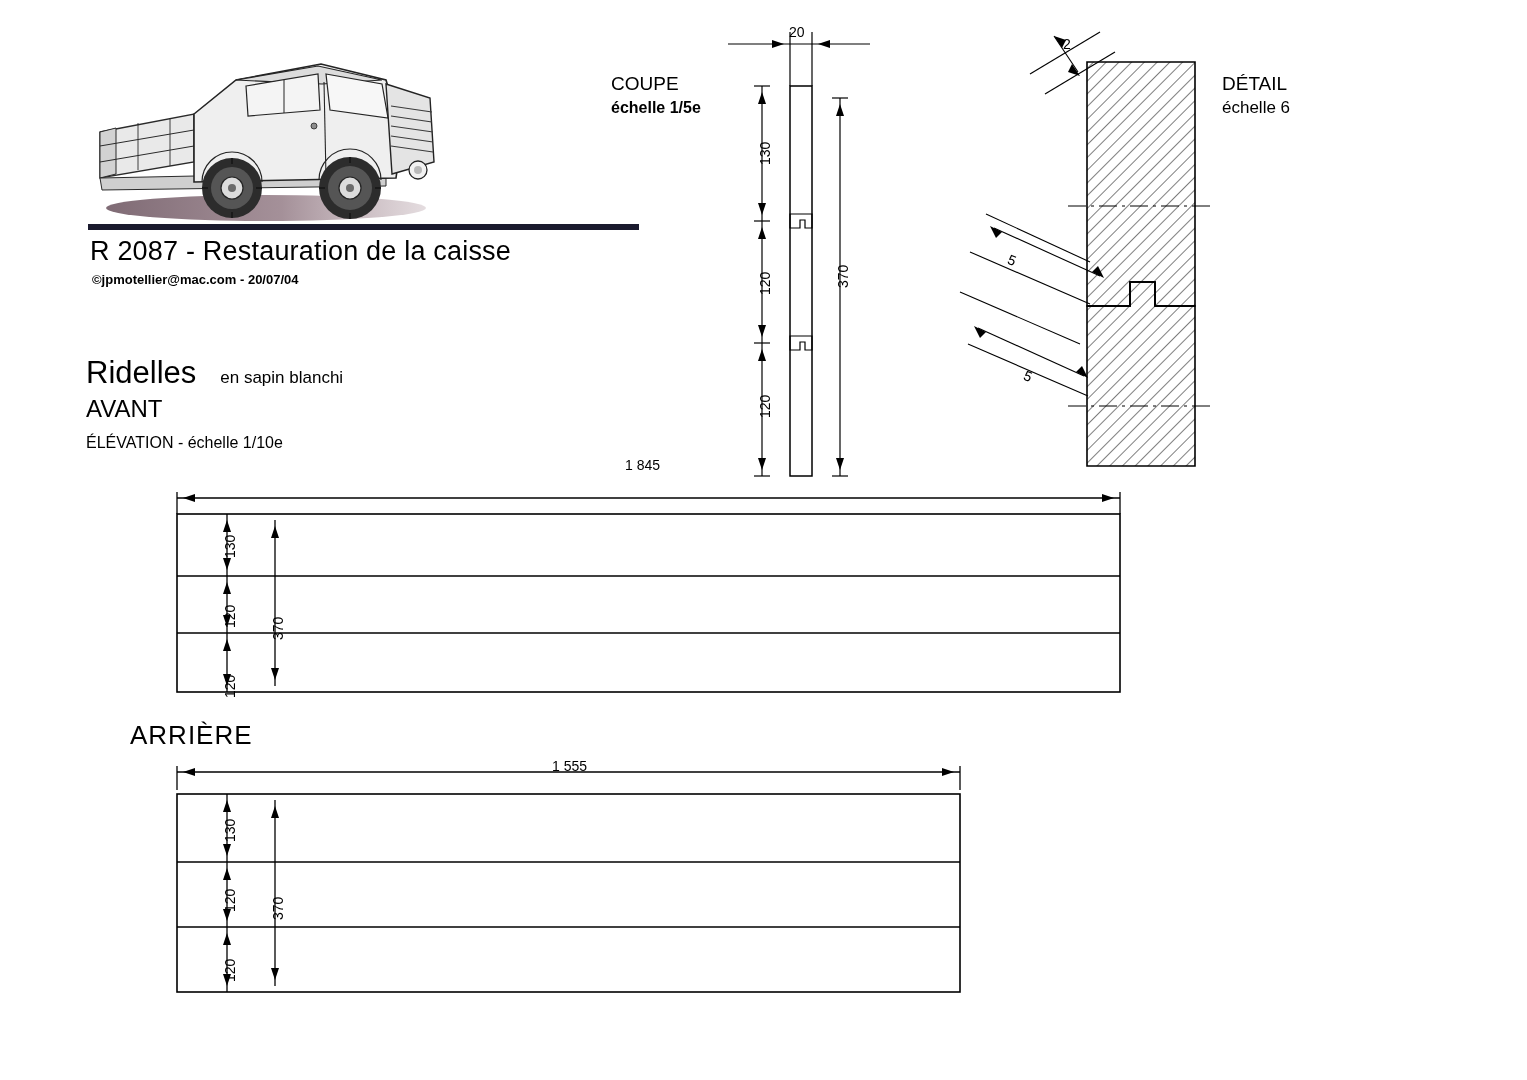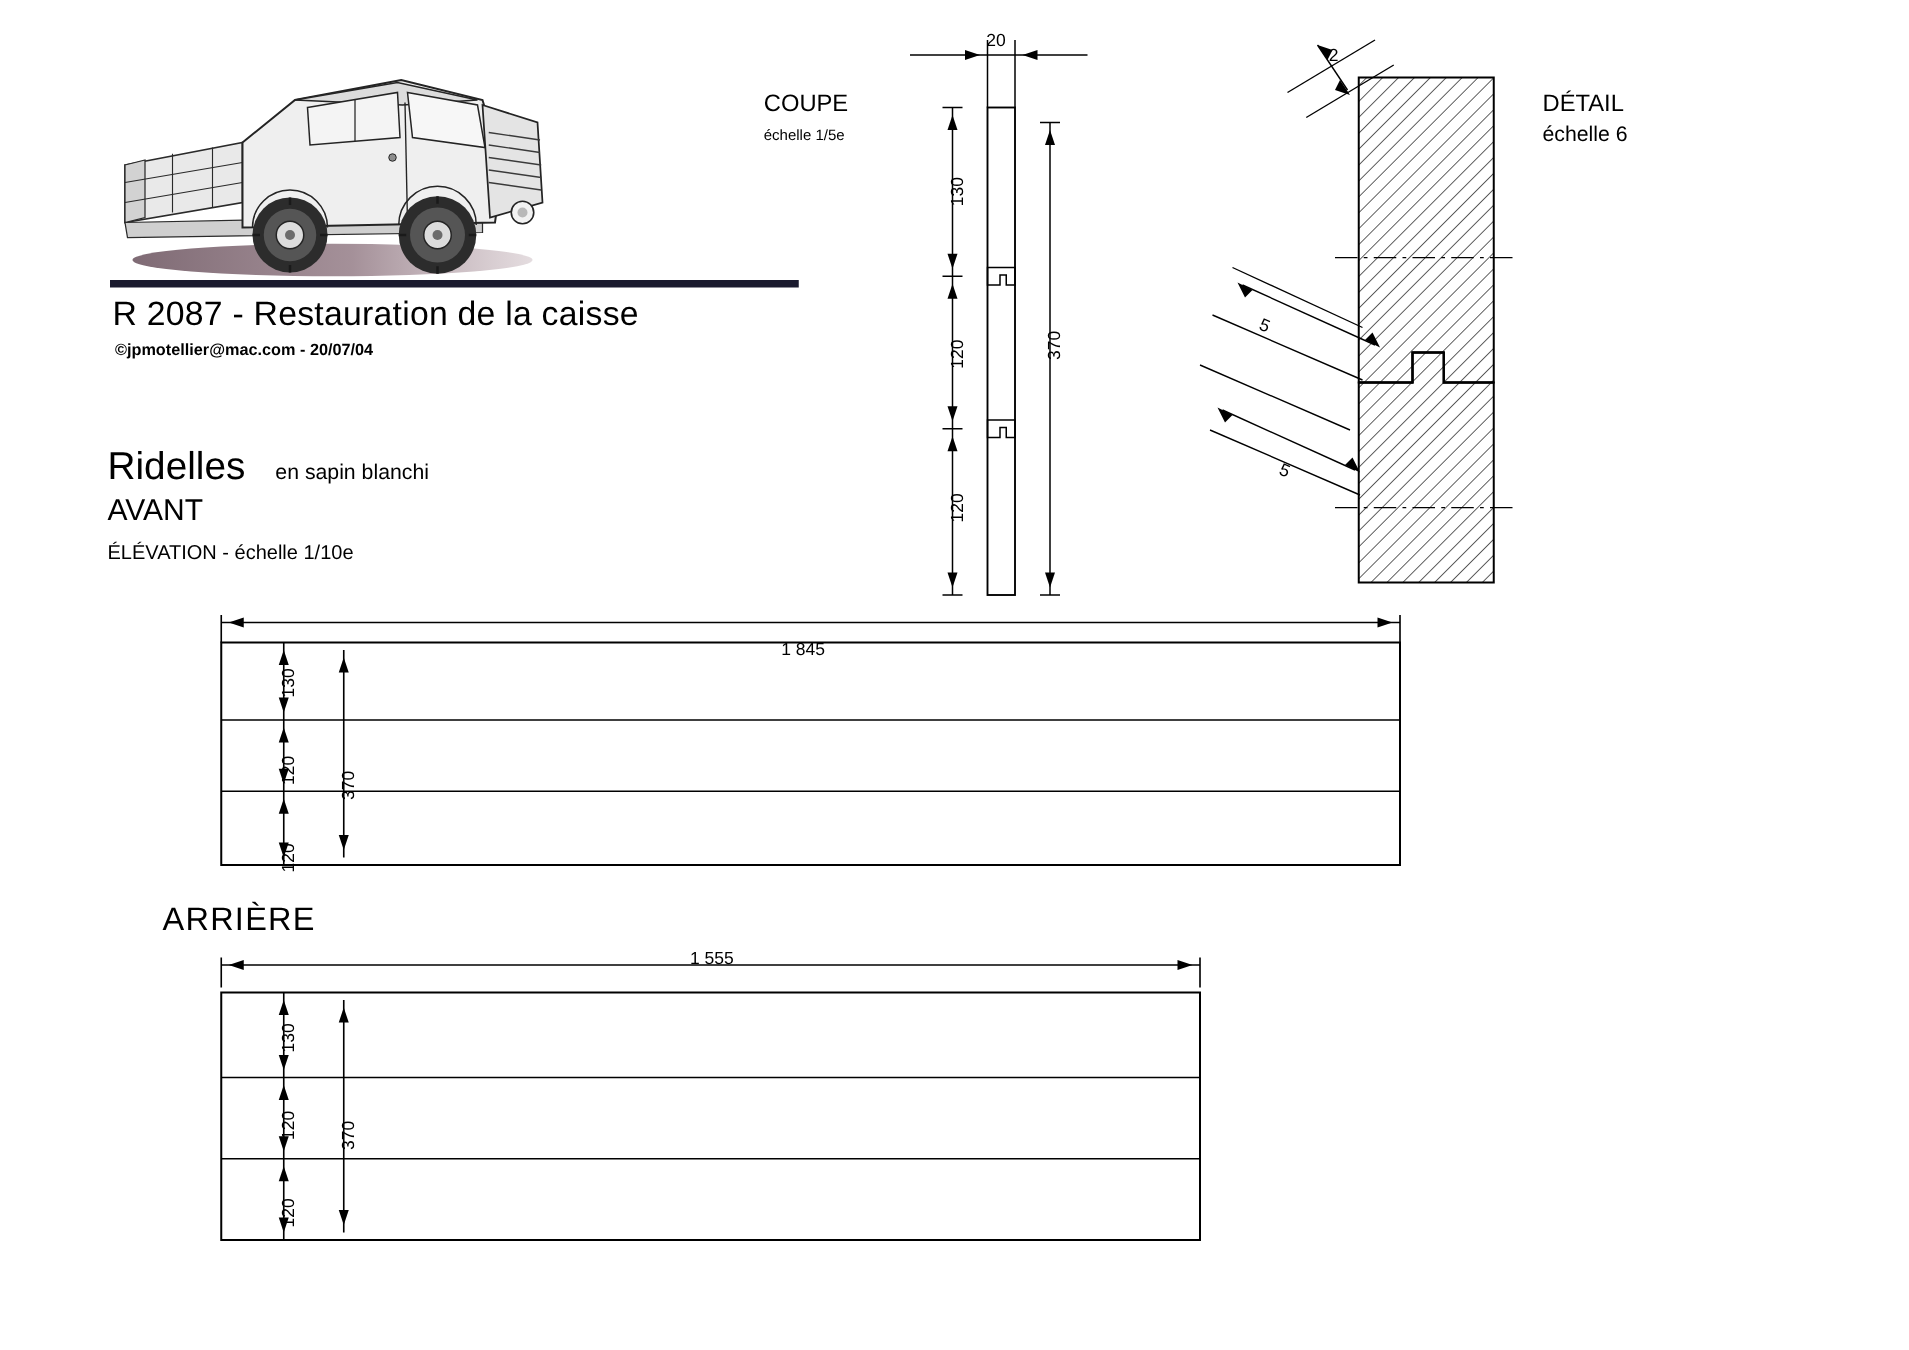--- a/index.html
+++ b/index.html
@@ -64,28 +64,27 @@
     margin-left: 44px;
   }
 
   
   #coupe-label {
     left: 611px; top: 72px;
     font-size: 19px;
     line-height: 24px;
     white-space: nowrap;
   }
-  #coupe-label .l2 { font-size: 12px; }
+  #coupe-label .l2 { font-size: 16px; font-weight: bold; }
 
   #detail-label {
     left: 1222px; top: 72px;
     font-size: 19px;
     line-height: 24px;
     white-space: nowrap;
-    margin-left: 12px;
   }
   #detail-label .l2 { font-size: 17px; }
 
   
   .dimtxt {
     font-size: 14px;
     white-space: nowrap;
   }
   .dimtxt.vert {
     transform: rotate(-90deg);
@@ -324,21 +323,21 @@
       <polygon points="62,102 58,114 66,114"></polygon>
         <polygon points="62,147 58,135 66,135"></polygon>
       <polygon points="62,159 58,171 66,171"></polygon>
         <polygon points="62,206 58,194 66,194"></polygon>
       <polygon points="110,46 106,58 114,58"></polygon>
         <polygon points="110,200 106,188 114,188"></polygon>
     </g>
   </svg>
 </div>
 
-<span class="abs dimtxt" style="left:625px; top:511px;text-align:right;">1 845</span>
+<span class="abs dimtxt" style="left:625px; top:457px;text-align:right;">1 845</span>
 <span class="abs dimtxt vert" style="left:222px; top:558px;">130</span>
 <span class="abs dimtxt vert" style="left:222px; top:628px;">120</span>
 <span class="abs dimtxt vert" style="left:222px; top:698px;">120</span>
 <span class="abs dimtxt vert" style="left:270px; top:640px;">370</span>
 
 <div class="abs" style="left:165px; top:752px;">
   <svg width="830" height="250" viewBox="0 0 830 250">
     <g stroke="#000" fill="none" stroke-width="1.3">
 
       <line x1="12" y1="20" x2="795" y2="20"></line>

